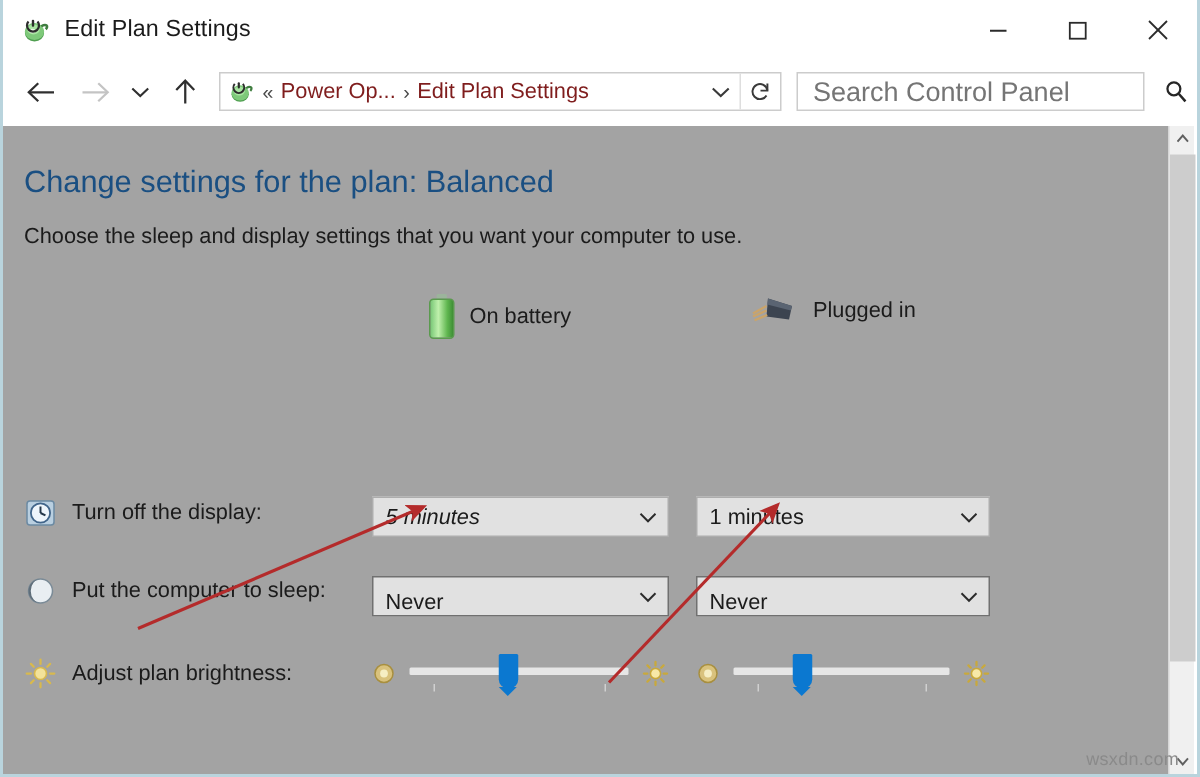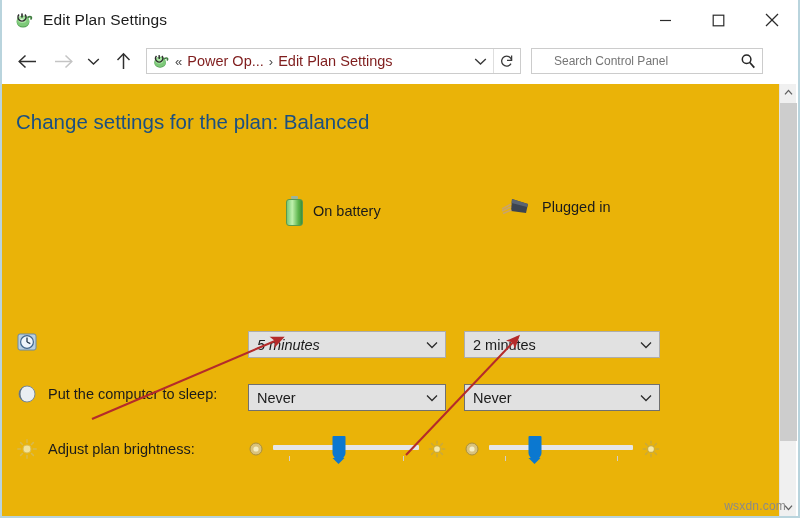--- a/index.html
+++ b/index.html
@@ -122,40 +122,40 @@
     border: 1px solid #cccccc;
     background: #ffffff;
     display: flex;
     align-items: center;
     box-sizing: border-box;
   }
   #search-input {
     border: none;
     outline: none;
     flex: 1;
-    margin-left: 20px;
+    margin-left: 8px;
     font-family: "Liberation Sans", sans-serif;
-    font-size: 12px;
+    font-size: 18px;
     color: #1b1b1b;
     background: transparent;
   }
   #search-input::placeholder { color: #757575; }
   #search-icon {
     width: 28px;
     display: flex; align-items: center; justify-content: center;
     color: #262626;
   }
 
   
   #content {
     position: absolute;
     left: 0; top: 84px;
     width: 780px;
     height: 432px;
-    background: #eab308;
+    background: #a3a3a3;
   }
   #page-title {
     position: absolute;
     left: 14px; top: 26px;
     font-size: 20.5px;
     color: #1a4f82;
     white-space: nowrap;
   }
   #page-sub {
     position: absolute;
@@ -209,21 +209,21 @@
   
   .combo {
     position: absolute;
     height: 27px;
     background: #e1e1e1;
     border: 1px solid #adadad;
     box-sizing: border-box;
     display: flex;
     align-items: center;
   }
-  .combo.focused { border: 1px solid #707070; }
+  .combo.focused { border: 1px solid #707070; align-items: flex-end; }
   .combo-text {
     font-size: 14.5px;
     color: #1b1b1b;
     margin-left: 8px;
     white-space: nowrap;
   }
   .combo-chev {
     position: absolute;
     right: 7px; top: 0; bottom: 0;
     display: flex; align-items: center;
@@ -456,20 +456,21 @@
           <circle cx="6.6" cy="6.2" r="4.3" fill="none" stroke="currentColor" stroke-width="1.5"></circle>
           <line x1="9.8" y1="9.5" x2="14.3" y2="14.6" stroke="currentColor" stroke-width="1.7"></line>
         </svg>
       </span>
     </div>
   </div>
 
   <div id="content">
 
     <div id="page-title">Change settings for the plan: Balanced</div>
+    <div id="page-sub">Choose the sleep and display settings that you want your computer to use.</div>
 
     <div class="colhead" id="colhead-plugged">
       <div class="plug-art">
         <svg width="32" height="22" viewBox="0 0 32 22">
           <path d="M12 3 L28 8 L26 17 L11 15 Z" fill="#3c4450"></path>
           <path d="M12 3 L28 8 L27.2 11 L11.5 7 Z" fill="#5a6472"></path>
           <line x1="11" y1="8" x2="2" y2="13" stroke="#caa46a" stroke-width="1.6"></line>
           <line x1="11" y1="11" x2="2" y2="15" stroke="#caa46a" stroke-width="1.6"></line>
           <line x1="11.5" y1="14" x2="3" y2="17.5" stroke="#caa46a" stroke-width="1.6"></line>
         </svg>
@@ -487,32 +488,33 @@
 
     <div class="setting-row" id="row-display">
       <div class="row-icon">
         <svg width="22" height="22" viewBox="0 0 22 22">
           <rect x="2" y="3" width="18" height="16" rx="2" fill="#b9cfe0" stroke="#6b8aa3" stroke-width="1"></rect>
           <circle cx="11" cy="11" r="6.4" fill="#eef5fb" stroke="#41658a" stroke-width="1.2"></circle>
           <line x1="11" y1="11" x2="11" y2="6.6" stroke="#24374a" stroke-width="1.3"></line>
           <line x1="11" y1="11" x2="14.3" y2="12.6" stroke="#24374a" stroke-width="1.3"></line>
         </svg>
       </div>
+      <div class="row-label">Turn off the display:</div>
     </div>
 
     <div class="combo" id="combo-display-battery">
       <span class="combo-text">5 minutes</span>
       <span class="combo-chev">
         <svg width="12" height="8" viewBox="0 0 12 8">
             <polyline points="1,1.5 6,6.5 11,1.5" fill="none" stroke="currentColor" stroke-width="1.3"></polyline>
           </svg>
       </span>
     </div>
     <div class="combo" id="combo-display-plugged">
-      <span class="combo-text">2 minutes</span>
+      <span class="combo-text">1 minutes</span>
       <span class="combo-chev">
         <svg width="12" height="8" viewBox="0 0 12 8">
             <polyline points="1,1.5 6,6.5 11,1.5" fill="none" stroke="currentColor" stroke-width="1.3"></polyline>
           </svg>
       </span>
     </div>
 
     <div class="setting-row" id="row-sleep">
       <div class="row-icon">
         <svg width="22" height="22" viewBox="0 0 22 22">

